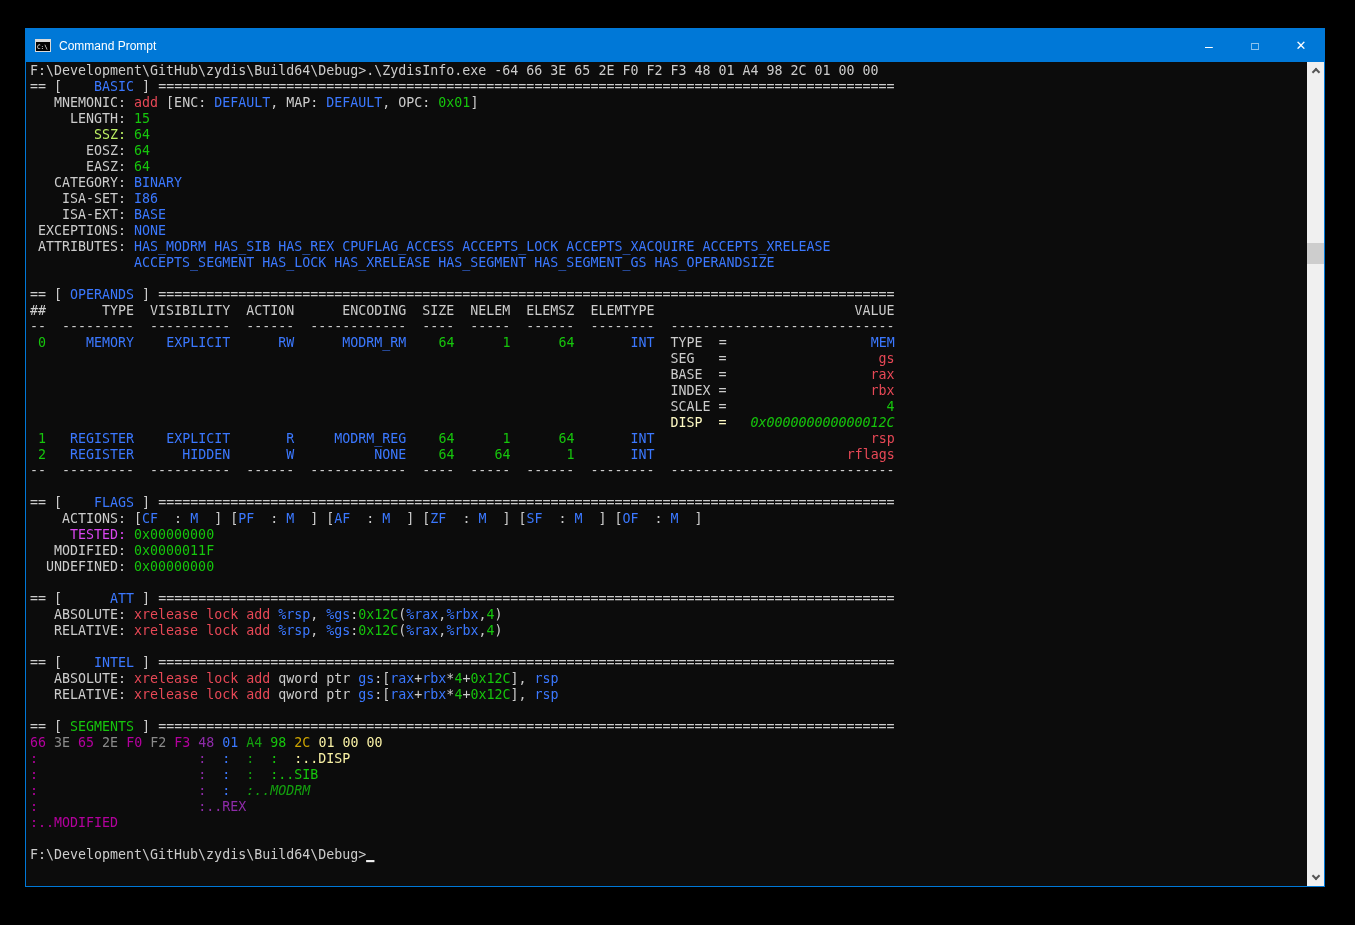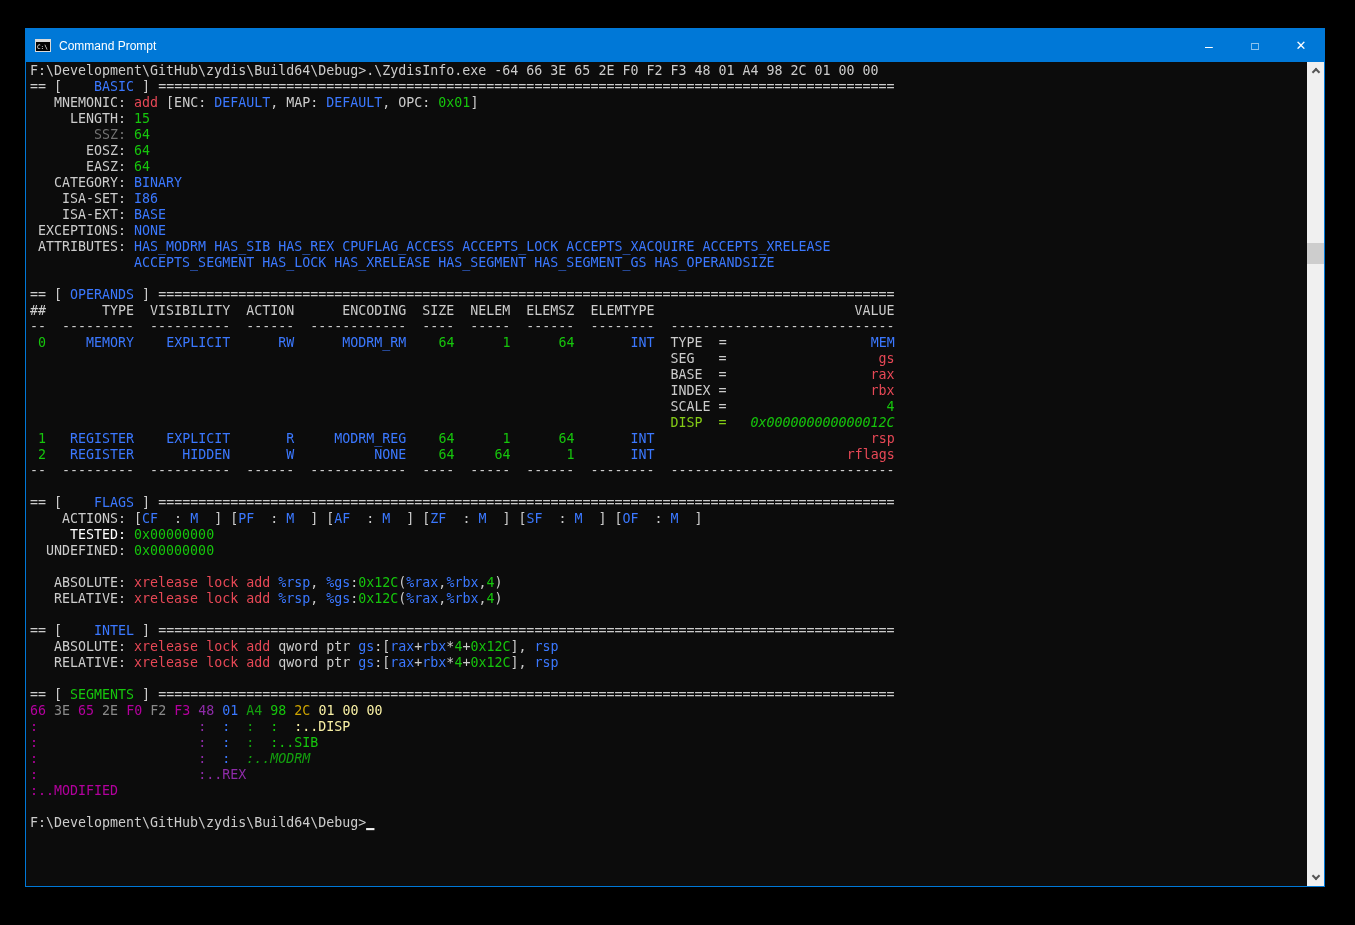--- a/index.html
+++ b/index.html
@@ -81,48 +81,50 @@
         <span class="glyph-close">✕</span>
       </div>
     </div>
   </div>
   <div class="client">
     <div class="term">
         <div class="tline"><span style="color: rgb(204, 204, 204);">F:\Development\GitHub\zydis\Build64\Debug&gt;.\ZydisInfo.exe -64 66 3E 65 2E F0 F2 F3 48 01 A4 98 2C 01 00 00</span></div>
         <div class="tline"><span style="color: rgb(204, 204, 204);">== [</span><span style="color: rgb(59, 120, 255);">    BASIC</span><span style="color: rgb(204, 204, 204);"> ] </span><span style="color: rgb(204, 204, 204);">============================================================================================</span></div>
         <div class="tline"><span style="color: rgb(204, 204, 204);">   MNEMONIC: </span><span style="color: rgb(231, 72, 86);">add</span><span style="color: rgb(204, 204, 204);"> [ENC: </span><span style="color: rgb(59, 120, 255);">DEFAULT</span><span style="color: rgb(204, 204, 204);">, MAP: </span><span style="color: rgb(59, 120, 255);">DEFAULT</span><span style="color: rgb(204, 204, 204);">, OPC: </span><span style="color: rgb(22, 198, 12);">0x01</span><span style="color: rgb(204, 204, 204);">]</span></div>
         <div class="tline"><span style="color: rgb(204, 204, 204);">     LENGTH: </span><span style="color: rgb(22, 198, 12);">15</span></div>
-        <div class="tline"><span style="color: #737373;">        SSZ: </span><span style="color: rgb(22, 198, 12);">64</span></div>
+        <div class="tline"><span style="color: #bef264;">        SSZ: </span><span style="color: rgb(22, 198, 12);">64</span></div>
         <div class="tline"><span style="color: rgb(204, 204, 204);">       EOSZ: </span><span style="color: rgb(22, 198, 12);">64</span></div>
         <div class="tline"><span style="color: rgb(204, 204, 204);">       EASZ: </span><span style="color: rgb(22, 198, 12);">64</span></div>
         <div class="tline"><span style="color: rgb(204, 204, 204);">   CATEGORY: </span><span style="color: rgb(59, 120, 255);">BINARY</span></div>
         <div class="tline"><span style="color: rgb(204, 204, 204);">    ISA-SET: </span><span style="color: rgb(59, 120, 255);">I86</span></div>
         <div class="tline"><span style="color: rgb(204, 204, 204);">    ISA-EXT: </span><span style="color: rgb(59, 120, 255);">BASE</span></div>
         <div class="tline"><span style="color: rgb(204, 204, 204);"> EXCEPTIONS: </span><span style="color: rgb(59, 120, 255);">NONE</span></div>
         <div class="tline"><span style="color: rgb(204, 204, 204);"> ATTRIBUTES: </span><span style="color: rgb(59, 120, 255);">HAS_MODRM HAS_SIB HAS_REX CPUFLAG_ACCESS ACCEPTS_LOCK ACCEPTS_XACQUIRE ACCEPTS_XRELEASE</span></div>
         <div class="tline"><span style="color: rgb(204, 204, 204);">             </span><span style="color: rgb(59, 120, 255);">ACCEPTS_SEGMENT HAS_LOCK HAS_XRELEASE HAS_SEGMENT HAS_SEGMENT_GS HAS_OPERANDSIZE</span></div>
         <div class="tline"></div>
         <div class="tline"><span style="color: rgb(204, 204, 204);">== [</span><span style="color: rgb(59, 120, 255);"> OPERANDS</span><span style="color: rgb(204, 204, 204);"> ] </span><span style="color: rgb(204, 204, 204);">============================================================================================</span></div>
         <div class="tline"><span style="color: rgb(204, 204, 204);">##       TYPE  VISIBILITY  ACTION      ENCODING  SIZE  NELEM  ELEMSZ  ELEMTYPE</span><span style="color: rgb(204, 204, 204);">                         </span><span style="color: rgb(204, 204, 204);">VALUE</span></div>
         <div class="tline"><span style="color: rgb(204, 204, 204);">--  ---------  ----------  ------  ------------  ----  -----  ------  --------  </span><span style="color: rgb(204, 204, 204);">----------------------------</span></div>
         <div class="tline"><span style="color: rgb(204, 204, 204);"> </span><span style="color: rgb(22, 198, 12);">0</span><span style="color: rgb(204, 204, 204);">     </span><span style="color: rgb(59, 120, 255);">MEMORY</span><span style="color: rgb(204, 204, 204);">    </span><span style="color: rgb(59, 120, 255);">EXPLICIT</span><span style="color: rgb(204, 204, 204);">      </span><span style="color: rgb(59, 120, 255);">RW</span><span style="color: rgb(204, 204, 204);">      </span><span style="color: rgb(59, 120, 255);">MODRM_RM</span><span style="color: rgb(204, 204, 204);">    </span><span style="color: rgb(22, 198, 12);">64</span><span style="color: rgb(204, 204, 204);">      </span><span style="color: rgb(22, 198, 12);">1</span><span style="color: rgb(204, 204, 204);">      </span><span style="color: rgb(22, 198, 12);">64</span><span style="color: rgb(204, 204, 204);">       </span><span style="color: rgb(59, 120, 255);">INT</span><span style="color: rgb(204, 204, 204);">  TYPE  =</span><span style="color: rgb(204, 204, 204);">                  </span><span style="color: rgb(59, 120, 255);">MEM</span></div>
         <div class="tline"><span style="color: rgb(204, 204, 204);">                                                                                </span><span style="color: rgb(204, 204, 204);">SEG   =</span><span style="color: rgb(204, 204, 204);">                   </span><span style="color: rgb(231, 72, 86);">gs</span></div>
         <div class="tline"><span style="color: rgb(204, 204, 204);">                                                                                </span><span style="color: rgb(204, 204, 204);">BASE  =</span><span style="color: rgb(204, 204, 204);">                  </span><span style="color: rgb(231, 72, 86);">rax</span></div>
         <div class="tline"><span style="color: rgb(204, 204, 204);">                                                                                </span><span style="color: rgb(204, 204, 204);">INDEX =</span><span style="color: rgb(204, 204, 204);">                  </span><span style="color: rgb(231, 72, 86);">rbx</span></div>
         <div class="tline"><span style="color: rgb(204, 204, 204);">                                                                                </span><span style="color: rgb(204, 204, 204);">SCALE =</span><span style="color: rgb(204, 204, 204);">                    </span><span style="color: rgb(22, 198, 12);">4</span></div>
-        <div class="tline"><span style="color: rgb(204, 204, 204);">                                                                                </span><span style="color: #84cc16; margin-top: 32px;">DISP  =</span><span style="color: rgb(204, 204, 204);">   </span><span style="color: rgb(22, 198, 12); font-style: italic;">0x000000000000012C</span></div>
+        <div class="tline"><span style="color: rgb(204, 204, 204);">                                                                                </span><span style="color: #fef9c3; margin-top: 32px;">DISP  =</span><span style="color: rgb(204, 204, 204);">   </span><span style="color: rgb(22, 198, 12); font-style: italic;">0x000000000000012C</span></div>
         <div class="tline"><span style="color: rgb(204, 204, 204);"> </span><span style="color: rgb(22, 198, 12);">1</span><span style="color: rgb(204, 204, 204);">   </span><span style="color: rgb(59, 120, 255);">REGISTER</span><span style="color: rgb(204, 204, 204);">    </span><span style="color: rgb(59, 120, 255);">EXPLICIT</span><span style="color: rgb(204, 204, 204);">       </span><span style="color: rgb(59, 120, 255);">R</span><span style="color: rgb(204, 204, 204);">     </span><span style="color: rgb(59, 120, 255);">MODRM_REG</span><span style="color: rgb(204, 204, 204);">    </span><span style="color: rgb(22, 198, 12);">64</span><span style="color: rgb(204, 204, 204);">      </span><span style="color: rgb(22, 198, 12);">1</span><span style="color: rgb(204, 204, 204);">      </span><span style="color: rgb(22, 198, 12);">64</span><span style="color: rgb(204, 204, 204);">       </span><span style="color: rgb(59, 120, 255);">INT</span><span style="color: rgb(204, 204, 204);">                           </span><span style="color: rgb(231, 72, 86);">rsp</span></div>
         <div class="tline"><span style="color: rgb(204, 204, 204);"> </span><span style="color: rgb(22, 198, 12);">2</span><span style="color: rgb(204, 204, 204);">   </span><span style="color: rgb(59, 120, 255);">REGISTER</span><span style="color: rgb(204, 204, 204);">      </span><span style="color: rgb(59, 120, 255);">HIDDEN</span><span style="color: rgb(204, 204, 204);">       </span><span style="color: rgb(59, 120, 255);">W</span><span style="color: rgb(204, 204, 204);">          </span><span style="color: rgb(59, 120, 255);">NONE</span><span style="color: rgb(204, 204, 204);">    </span><span style="color: rgb(22, 198, 12);">64</span><span style="color: rgb(204, 204, 204);">     </span><span style="color: rgb(22, 198, 12);">64</span><span style="color: rgb(204, 204, 204);">       </span><span style="color: rgb(22, 198, 12);">1</span><span style="color: rgb(204, 204, 204);">       </span><span style="color: rgb(59, 120, 255);">INT</span><span style="color: rgb(204, 204, 204);">                        </span><span style="color: rgb(231, 72, 86);">rflags</span></div>
         <div class="tline"><span style="color: rgb(204, 204, 204);">--  ---------  ----------  ------  ------------  ----  -----  ------  --------  </span><span style="color: rgb(204, 204, 204);">----------------------------</span></div>
         <div class="tline"></div>
         <div class="tline"><span style="color: rgb(204, 204, 204);">== [</span><span style="color: rgb(59, 120, 255);">    FLAGS</span><span style="color: rgb(204, 204, 204);"> ] </span><span style="color: rgb(204, 204, 204);">============================================================================================</span></div>
         <div class="tline"><span style="color: rgb(204, 204, 204);">    ACTIONS: [</span><span style="color: rgb(59, 120, 255);">CF</span><span style="color: rgb(204, 204, 204);">  : </span><span style="color: rgb(59, 120, 255);">M</span><span style="color: rgb(204, 204, 204);">  ] [</span><span style="color: rgb(59, 120, 255);">PF</span><span style="color: rgb(204, 204, 204);">  : </span><span style="color: rgb(59, 120, 255);">M</span><span style="color: rgb(204, 204, 204);">  ] [</span><span style="color: rgb(59, 120, 255);">AF</span><span style="color: rgb(204, 204, 204);">  : </span><span style="color: rgb(59, 120, 255);">M</span><span style="color: rgb(204, 204, 204);">  ] [</span><span style="color: rgb(59, 120, 255);">ZF</span><span style="color: rgb(204, 204, 204);">  : </span><span style="color: rgb(59, 120, 255);">M</span><span style="color: rgb(204, 204, 204);">  ] [</span><span style="color: rgb(59, 120, 255);">SF</span><span style="color: rgb(204, 204, 204);">  : </span><span style="color: rgb(59, 120, 255);">M</span><span style="color: rgb(204, 204, 204);">  ] [</span><span style="color: rgb(59, 120, 255);">OF</span><span style="color: rgb(204, 204, 204);">  : </span><span style="color: rgb(59, 120, 255);">M</span><span style="color: rgb(204, 204, 204);">  ]</span></div>
-        <div class="tline"><span style="color: #ffffff;">     TESTED: </span><span style="color: rgb(22, 198, 12);">0x00000000</span></div>
+        <div class="tline"><span style="color: #d946ef;">     TESTED: </span><span style="color: rgb(22, 198, 12);">0x00000000</span></div>
+        <div class="tline"><span style="color: rgb(204, 204, 204);">   MODIFIED: </span><span style="color: rgb(22, 198, 12);">0x0000011F</span></div>
         <div class="tline"><span style="color: rgb(204, 204, 204);">  UNDEFINED: </span><span style="color: rgb(22, 198, 12);">0x00000000</span></div>
         <div class="tline"></div>
+        <div class="tline"><span style="color: rgb(204, 204, 204);">== [</span><span style="color: rgb(59, 120, 255);">      ATT</span><span style="color: rgb(204, 204, 204);"> ] </span><span style="color: rgb(204, 204, 204);">============================================================================================</span></div>
         <div class="tline"><span style="color: rgb(204, 204, 204);">   ABSOLUTE: </span><span style="color: rgb(231, 72, 86);">xrelease lock add </span><span style="color: rgb(59, 120, 255);">%rsp</span><span style="color: rgb(204, 204, 204);">, </span><span style="color: rgb(59, 120, 255);">%gs</span><span style="color: rgb(204, 204, 204);">:</span><span style="color: rgb(22, 198, 12);">0x12C</span><span style="color: rgb(204, 204, 204);">(</span><span style="color: rgb(59, 120, 255);">%rax</span><span style="color: rgb(204, 204, 204);">,</span><span style="color: rgb(59, 120, 255);">%rbx</span><span style="color: rgb(204, 204, 204);">,</span><span style="color: rgb(22, 198, 12);">4</span><span style="color: rgb(204, 204, 204);">)</span></div>
         <div class="tline"><span style="color: rgb(204, 204, 204);">   RELATIVE: </span><span style="color: rgb(231, 72, 86);">xrelease lock add </span><span style="color: rgb(59, 120, 255);">%rsp</span><span style="color: rgb(204, 204, 204);">, </span><span style="color: rgb(59, 120, 255);">%gs</span><span style="color: rgb(204, 204, 204);">:</span><span style="color: rgb(22, 198, 12);">0x12C</span><span style="color: rgb(204, 204, 204);">(</span><span style="color: rgb(59, 120, 255);">%rax</span><span style="color: rgb(204, 204, 204);">,</span><span style="color: rgb(59, 120, 255);">%rbx</span><span style="color: rgb(204, 204, 204);">,</span><span style="color: rgb(22, 198, 12);">4</span><span style="color: rgb(204, 204, 204);">)</span></div>
         <div class="tline"></div>
         <div class="tline"><span style="color: rgb(204, 204, 204);">== [</span><span style="color: rgb(59, 120, 255);">    INTEL</span><span style="color: rgb(204, 204, 204);"> ] </span><span style="color: rgb(204, 204, 204);">============================================================================================</span></div>
         <div class="tline"><span style="color: rgb(204, 204, 204);">   ABSOLUTE: </span><span style="color: rgb(231, 72, 86);">xrelease lock add </span><span style="color: rgb(204, 204, 204);">qword ptr </span><span style="color: rgb(59, 120, 255);">gs</span><span style="color: rgb(204, 204, 204);">:[</span><span style="color: rgb(59, 120, 255);">rax</span><span style="color: rgb(204, 204, 204);">+</span><span style="color: rgb(59, 120, 255);">rbx</span><span style="color: rgb(204, 204, 204);">*</span><span style="color: rgb(22, 198, 12);">4</span><span style="color: rgb(204, 204, 204);">+</span><span style="color: rgb(22, 198, 12);">0x12C</span><span style="color: rgb(204, 204, 204);">], </span><span style="color: rgb(59, 120, 255);">rsp</span></div>
         <div class="tline"><span style="color: rgb(204, 204, 204);">   RELATIVE: </span><span style="color: rgb(231, 72, 86);">xrelease lock add </span><span style="color: rgb(204, 204, 204);">qword ptr </span><span style="color: rgb(59, 120, 255);">gs</span><span style="color: rgb(204, 204, 204);">:[</span><span style="color: rgb(59, 120, 255);">rax</span><span style="color: rgb(204, 204, 204);">+</span><span style="color: rgb(59, 120, 255);">rbx</span><span style="color: rgb(204, 204, 204);">*</span><span style="color: rgb(22, 198, 12);">4</span><span style="color: rgb(204, 204, 204);">+</span><span style="color: rgb(22, 198, 12);">0x12C</span><span style="color: rgb(204, 204, 204);">], </span><span style="color: rgb(59, 120, 255);">rsp</span></div>
         <div class="tline"></div>
         <div class="tline"><span style="color: rgb(204, 204, 204);">== [</span><span style="color: rgb(22, 198, 12);"> SEGMENTS</span><span style="color: rgb(204, 204, 204);"> ] </span><span style="color: rgb(204, 204, 204);">============================================================================================</span></div>
         <div class="tline"><span style="color: rgb(180, 0, 158);">66</span><span style="color: rgb(204, 204, 204);"> </span><span style="color: rgb(138, 138, 138);">3E</span><span style="color: rgb(204, 204, 204);"> </span><span style="color: rgb(180, 0, 158);">65</span><span style="color: rgb(204, 204, 204);"> </span><span style="color: rgb(138, 138, 138);">2E</span><span style="color: rgb(204, 204, 204);"> </span><span style="color: rgb(180, 0, 158);">F0</span><span style="color: rgb(204, 204, 204);"> </span><span style="color: rgb(138, 138, 138);">F2</span><span style="color: rgb(204, 204, 204);"> </span><span style="color: rgb(180, 0, 158);">F3</span><span style="color: rgb(204, 204, 204);"> </span><span style="color: rgb(142, 43, 168);">48</span><span style="color: rgb(204, 204, 204);"> </span><span style="color: rgb(59, 120, 255);">01</span><span style="color: rgb(204, 204, 204);"> </span><span style="color: rgb(19, 161, 14);">A4</span><span style="color: rgb(204, 204, 204);"> </span><span style="color: rgb(22, 198, 12);">98</span><span style="color: rgb(204, 204, 204);"> </span><span style="color: rgb(205, 164, 0);">2C</span><span style="color: rgb(204, 204, 204);"> </span><span style="color: rgb(249, 241, 165);">01</span><span style="color: rgb(204, 204, 204);"> </span><span style="color: rgb(249, 241, 165);">00</span><span style="color: rgb(204, 204, 204);"> </span><span style="color: rgb(249, 241, 165);">00</span></div>
         <div class="tline"><span style="color: rgb(180, 0, 158);">:</span><span style="color: rgb(204, 204, 204);">                    </span><span style="color: rgb(142, 43, 168);">:</span><span style="color: rgb(204, 204, 204);">  </span><span style="color: rgb(59, 120, 255);">:</span><span style="color: rgb(204, 204, 204);">  </span><span style="color: rgb(19, 161, 14);">:</span><span style="color: rgb(204, 204, 204);">  </span><span style="color: rgb(22, 198, 12);">:</span><span style="color: rgb(204, 204, 204);">  </span><span style="color: rgb(249, 241, 165);">:..DISP</span></div>

